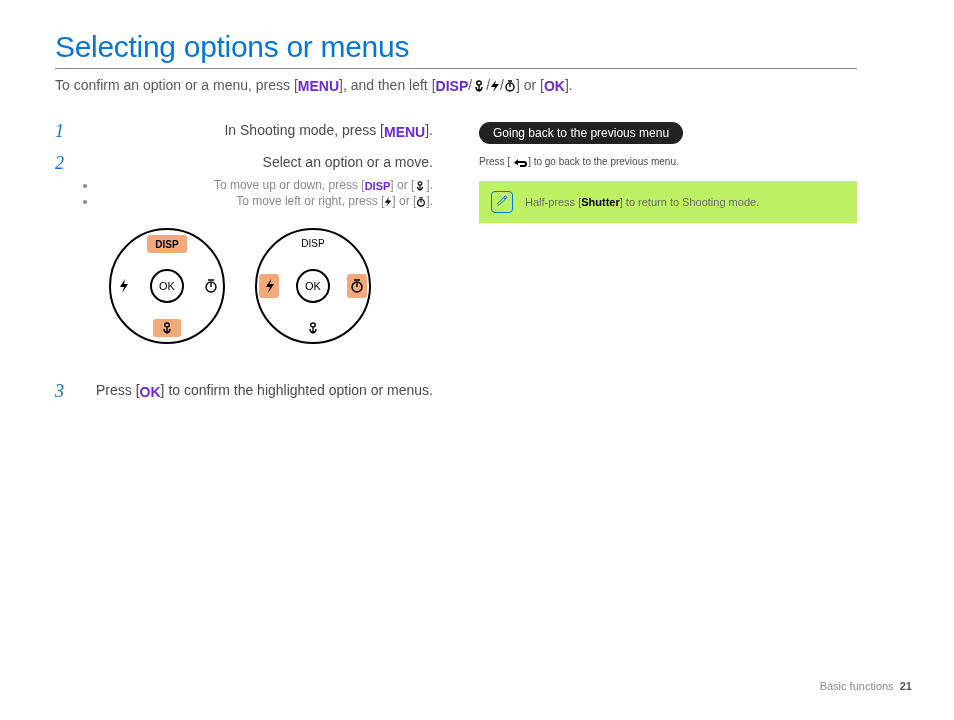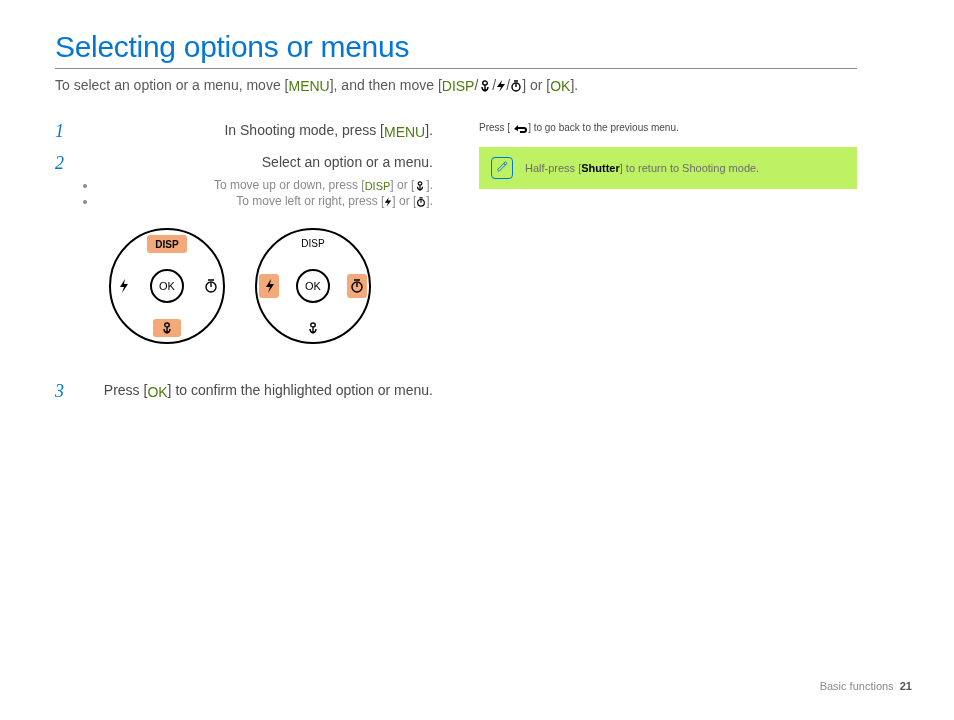--- a/index.html
+++ b/index.html
@@ -108,22 +108,22 @@
     left: 0; right: 0;
     bottom: 28px;
     text-align: right;
     font-size: 11px;
     color: #888;
   }
   .footer b { color: #555; }
   
   .ico {
     display: inline-block;
-    font-weight: normal;
-    color: #4d7c0f;
+    font-weight: bold;
+    color: #6d28d9;
     vertical-align: middle;
   }
   svg.sym {
     display: inline-block;
     vertical-align: middle;
   }
   
   .dial {
     width: 128px;
     height: 128px;
@@ -131,21 +131,21 @@
 </style>
 </head>
 <body>
 
 <div class="page">
 
   <h1 class="title">Selecting options or menus</h1>
   <hr class="hr">
 
   <div class="intro">
-    <span>To select an option or a menu, move [</span><span class="ico">MENU</span><span>], and then move [</span><span class="ico">DISP</span><span>/</span><svg class="sym" width="14" height="12" viewBox="0 0 14 12">
+    <span>To confirm an option or a menu, press [</span><span class="ico">MENU</span><span>], and then left [</span><span class="ico">DISP</span><span>/</span><svg class="sym" width="14" height="12" viewBox="0 0 14 12">
         <path d="M7 1 C4 1 4 5 7 5 C10 5 10 1 7 1 M7 5 L7 11 M4 7 C4 10 7 11 7 11 M10 7 C10 10 7 11 7 11" fill="none" stroke="#000" stroke-width="1.4"></path>
       </svg><span>/</span><svg class="sym" width="10" height="12" viewBox="0 0 10 12">
         <path d="M6 0 L1 7 L5 7 L3 12 L9 4 L5 4 Z" fill="#000"></path>
       </svg><span>/</span><svg class="sym" width="12" height="12" viewBox="0 0 12 12">
         <circle cx="6" cy="7" r="4" fill="none" stroke="#000" stroke-width="1.4"></circle>
         <path d="M6 7 L6 4 M4 1 L8 1" stroke="#000" stroke-width="1.4"></path>
       </svg><span>] or [</span><span class="ico">OK</span><span>].</span>
   </div>
 
   <div class="columns">
@@ -154,21 +154,21 @@
       <ol class="steps">
         <li>
           <span class="num">1</span>
           <span class="body">
             <span>In Shooting mode, press [</span><span class="ico">MENU</span><span>].</span>
           </span>
         </li>
         <li>
           <span class="num">2</span>
           <span class="body">
-            <span>Select an option or a menu.</span>
+            <span>Select an option or a move.</span>
             <ul class="sub">
               <li>
                 <span>To move up or down, press [</span><span class="ico" style="font-size:11px">DISP</span><span>] or [</span><svg class="sym" width="12" height="10" viewBox="0 0 14 12">
                     <path d="M7 1 C4 1 4 5 7 5 C10 5 10 1 7 1 M7 5 L7 11 M4 7 C4 10 7 11 7 11 M10 7 C10 10 7 11 7 11" fill="none" stroke="#000" stroke-width="1.4"></path>
                   </svg><span>].</span>
               </li>
               <li>
                 <span>To move left or right, press [</span><svg class="sym" width="8" height="10" viewBox="0 0 10 12">
                     <path d="M6 0 L1 7 L5 7 L3 12 L9 4 L5 4 Z" fill="#000"></path>
                   </svg><span>] or [</span><svg class="sym" width="10" height="10" viewBox="0 0 12 12">
@@ -227,27 +227,28 @@
 
                 <circle cx="64" cy="64" r="16" fill="#fff" stroke="#000" stroke-width="2"></circle>
                 <text x="64" y="68" text-anchor="middle" font-size="11" fill="#000">OK</text>
               </svg>
             </div>
           </span>
         </li>
         <li>
           <span class="num">3</span>
           <span class="body">
-            <span>Press [</span><span class="ico">OK</span><span>] to confirm the highlighted option or menu.</span>
+            <span>Press [</span><span class="ico">OK</span><span>] to confirm the highlighted option or menus.</span>
           </span>
         </li>
       </ol>
     </div>
 
     <div class="col">
+      <div class="pill">Going back to the previous menu</div>
       <div style="font-size:10px">
         <span>Press [</span><svg class="sym" width="18" height="12" viewBox="0 0 18 12">
             <path d="M4 6 L8 2 L8 4 L14 4 A3 3 0 0 1 14 10 L10 10 L10 8 L14 8 A1 1 0 0 0 14 6 L8 6 L8 8 Z" fill="#000"></path>
           </svg><span>] to go back to the previous menu.</span>
       </div>
 
       <div class="note-box">
         <div class="note-icon">
           <svg width="14" height="14" viewBox="0 0 14 14">
               <path d="M2 12 L10 4 L12 6 L4 14 Z M10 4 L12 2 L14 4 L12 6 Z" fill="none" stroke="#0576d4" stroke-width="1.2" transform="scale(0.8) translate(1,-1)"></path>

